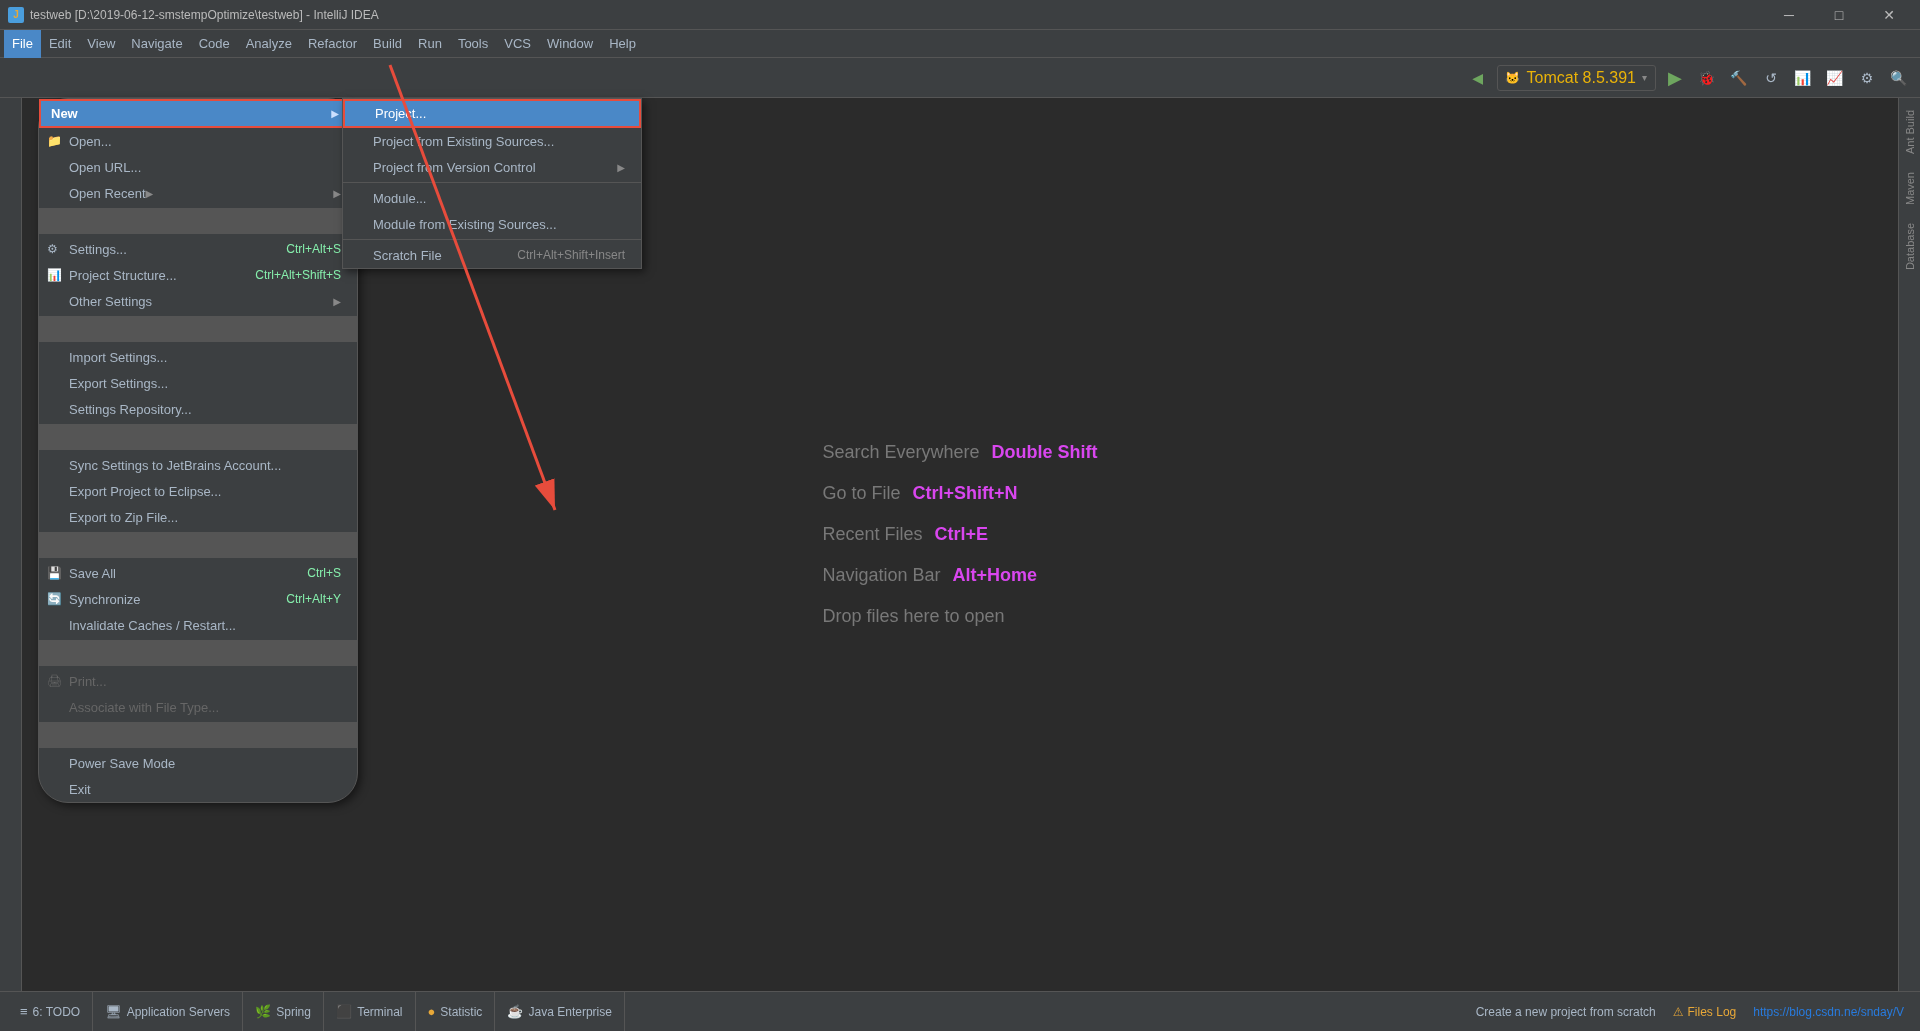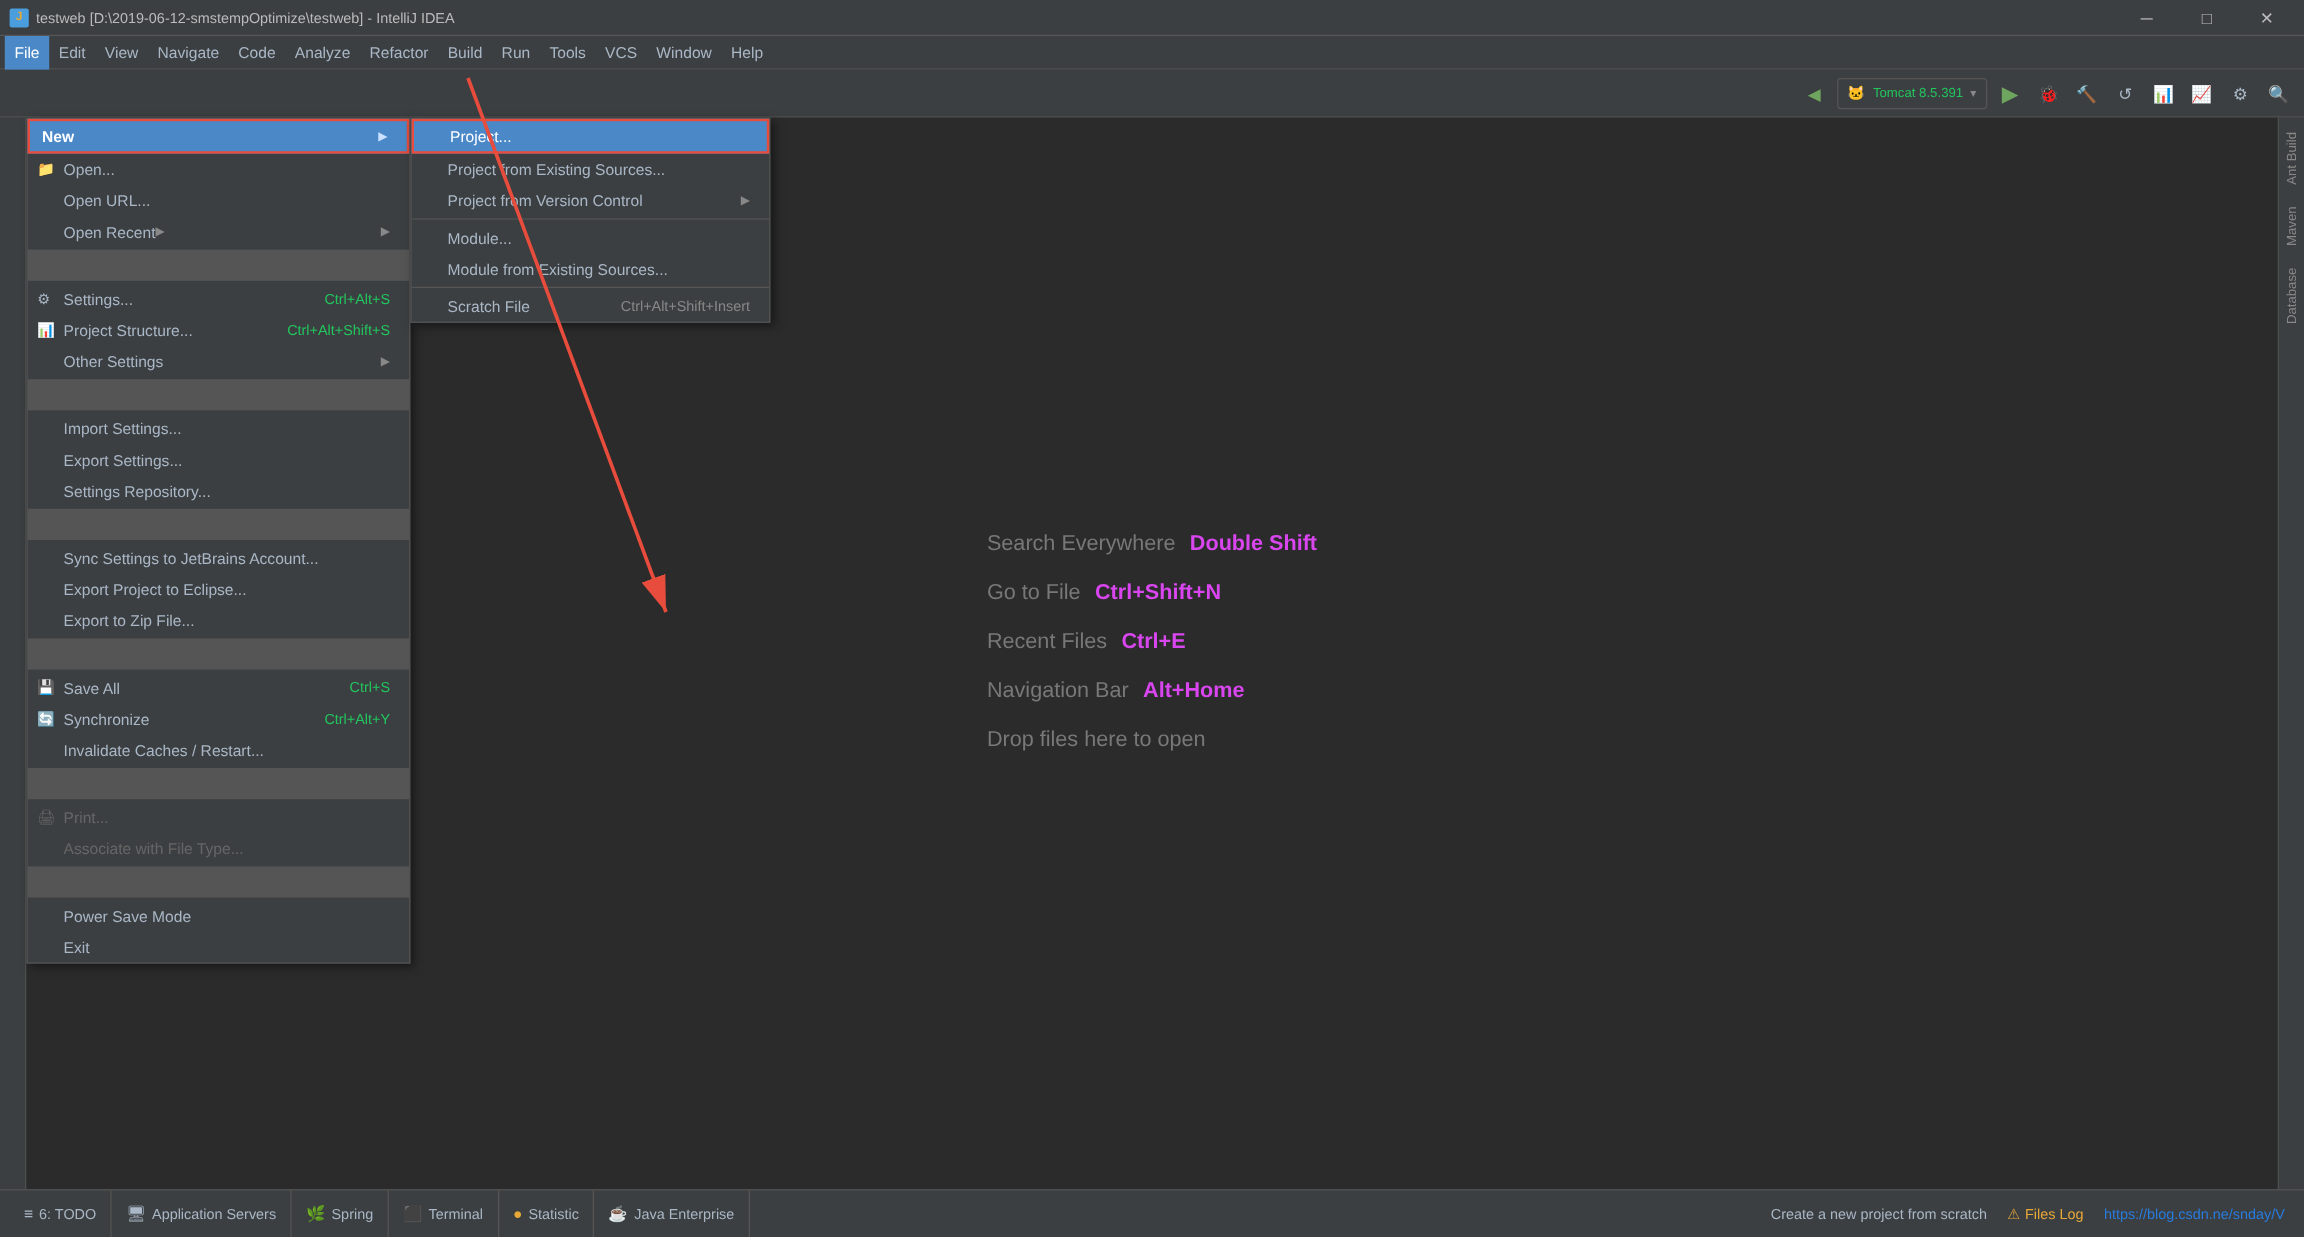--- a/index.html
+++ b/index.html
@@ -95,21 +95,21 @@
     .run-config {
       display: flex;
       align-items: center;
       background: #3c3f41;
       border: 1px solid #555;
       border-radius: 3px;
       padding: 2px 8px;
       gap: 6px;
       height: 26px;
     }
-    .run-config-text { color: #22c55e; font-size: 11px; }
+    .run-config-text { color: #eab308; font-size: 16px; }
     .run-btn { color: #6ea65f; font-size: 16px; cursor: pointer; }
 
     
     .main-area {
       display: flex;
       height: calc(1031px - 30px - 28px - 40px - 40px);
       position: relative;
     }
 
     
@@ -240,21 +240,21 @@
       color: #a9b7c6;
       font-size: 13px;
       position: relative;
       min-height: 26px;
     }
     .dropdown-item.highlighted { background: #4a88c7; color: white; }
     .dropdown-item.separator { height: 1px; background: #555; padding: 0; margin: 2px 0; }
     .dropdown-item.disabled { color: #666; cursor: default; }
     .shortcut-hint {
       margin-left: auto;
-      color: #22c55e;
+      color: #86efac;
       font-size: 12px;
     }
     .has-submenu::after {
       content: '▶';
       margin-left: auto;
       color: #888;
       font-size: 10px;
     }
     .item-icon {
       position: absolute;
@@ -372,21 +372,21 @@
       </div>
       <div class="shortcut-row">
         <span class="shortcut-label">Navigation Bar</span>
         <span class="shortcut-key">Alt+Home</span>
       </div>
       <div class="shortcut-row">
         <span class="shortcut-label">Drop files here to open</span>
       </div>
     </div>
 
-    <div class="file-menu-dropdown" style="top:0px; left:0px; position:absolute;">
+    <div class="file-menu-dropdown" style="top:0px; left:16px; position:absolute;border-radius:30px;">
 
       <div class="dropdown-item new-item-box highlighted" style="border:2px solid #e74c3c; padding: 5px 16px 5px 10px;">
         <span style="font-weight:bold;">New</span>
         <span style="margin-left:auto;color:#cce0ff;font-size:10px;">▶</span>
       </div>
       <div class="dropdown-item">
         <span class="item-icon">📁</span>Open...
       </div>
       <div class="dropdown-item">Open URL...</div>
       <div class="dropdown-item has-submenu" style="display:flex;justify-content:space-between;">

